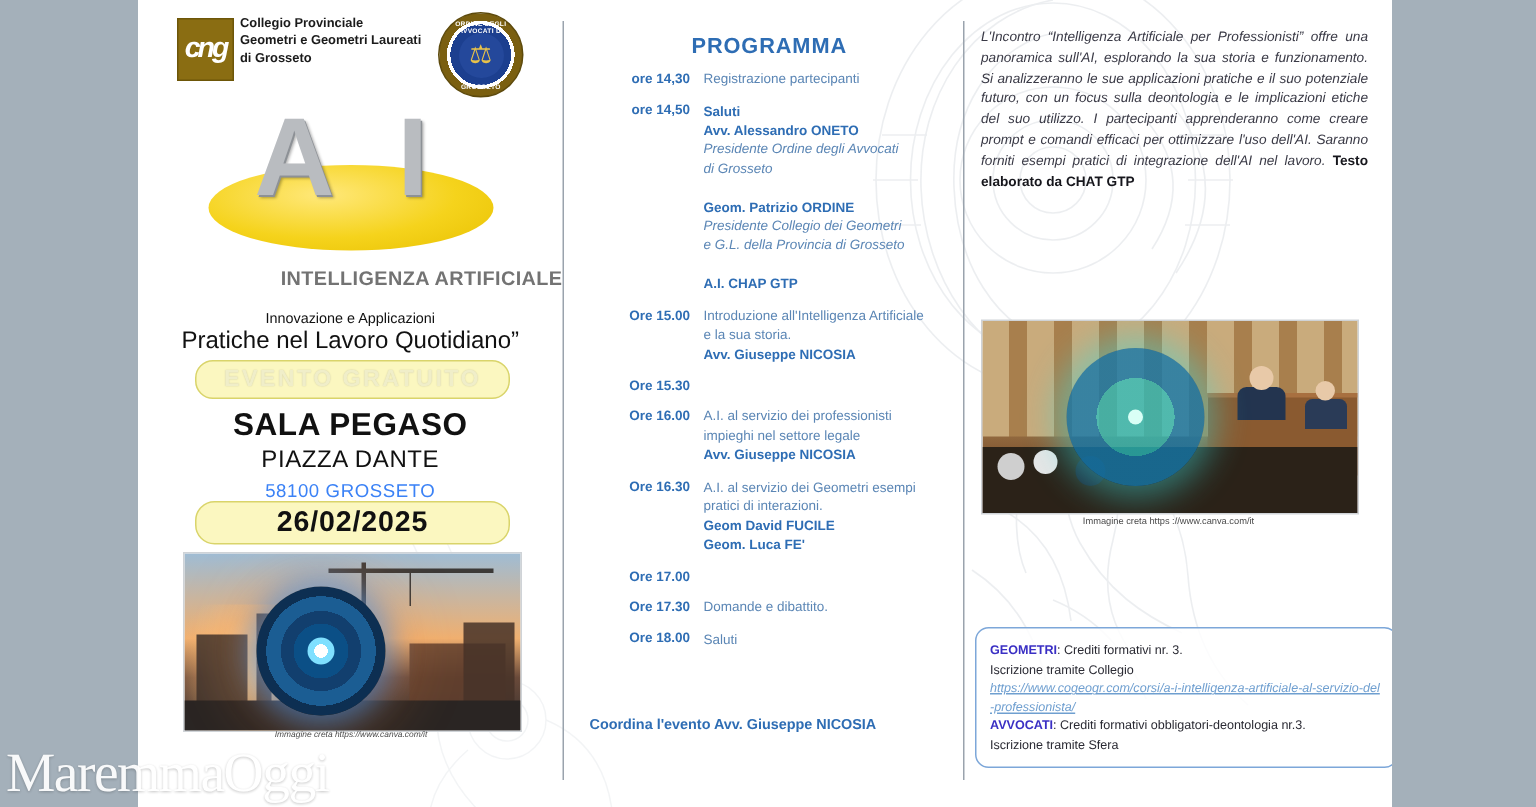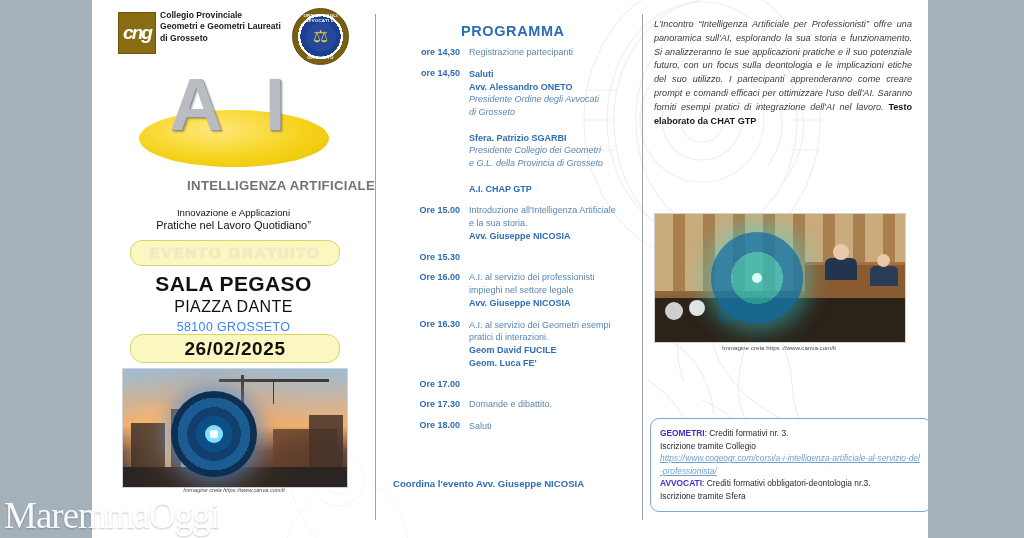--- a/index.html
+++ b/index.html
@@ -80,21 +80,21 @@
   .ai-sub1{
     position:absolute;left:0;top:194px;width:283px;text-align:center;
     font-size:10.6px;font-weight:bold;color:#111;letter-spacing:.2px;margin-top:45px;
   }
   .ai-sub2{
     position:absolute;left:0;top:207px;width:283px;text-align:center;
     font-size:9.6px;color:#111;
   }
   .ai-sub3{
     position:absolute;left:0;top:219px;width:283px;text-align:center;
-    font-size:11px;color:#111;
+    font-size:16px;color:#111;
   }
 
   .badge-free{
     position:absolute;left:38px;top:240px;width:208px;height:24px;
     background:#fbf7c0;border:1.5px solid #d9d46a;border-radius:12px;
     display:flex;align-items:center;justify-content:center;
     font-size:15.5px;font-weight:bold;letter-spacing:1.6px;
     color:#f0eec9;text-shadow:0 0 1px #cfcba0;
   }
   .hall{
@@ -339,21 +339,21 @@
           </div>
         </div>
         <div class="prog-row">
           <div class="prog-time">ore 14,50</div>
           <div class="prog-body">
             <span class="pb-b">Saluti</span>
             <span class="pb-b">Avv. Alessandro ONETO</span>
             <span class="pb-i">Presidente Ordine degli Avvocati</span>
             <span class="pb-i">di Grosseto</span>
             <span class="pb-n">&nbsp;</span>
-            <span class="pb-b">Sfera. Patrizio SGARBI</span>
+            <span class="pb-b">Geom. Patrizio ORDINE</span>
             <span class="pb-i">Presidente Collegio dei Geometri</span>
             <span class="pb-i">e G.L. della Provincia di Grosseto</span>
             <span class="pb-n">&nbsp;</span>
             <span class="pb-b">A.I. CHAP GTP</span>
           </div>
         </div>
         <div class="prog-row">
           <div class="prog-time">Ore 15.00</div>
           <div class="prog-body">
             <span class="pb-n">Introduzione all'Intelligenza Artificiale</span>

